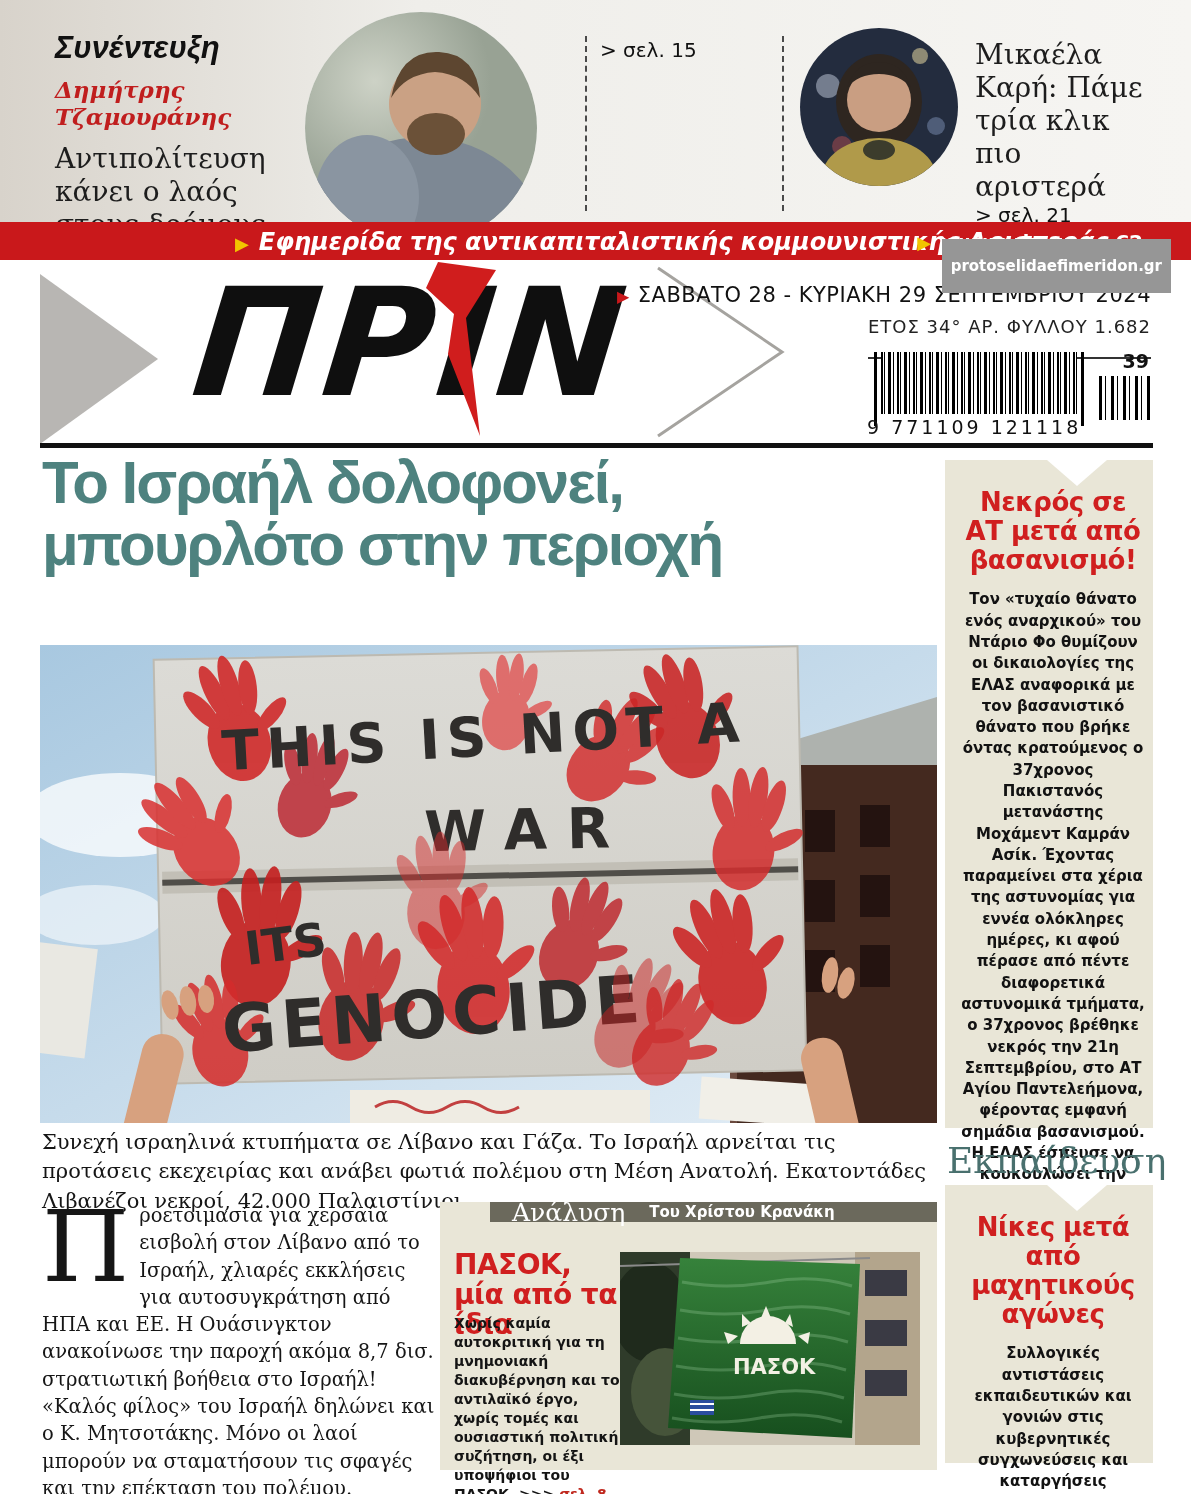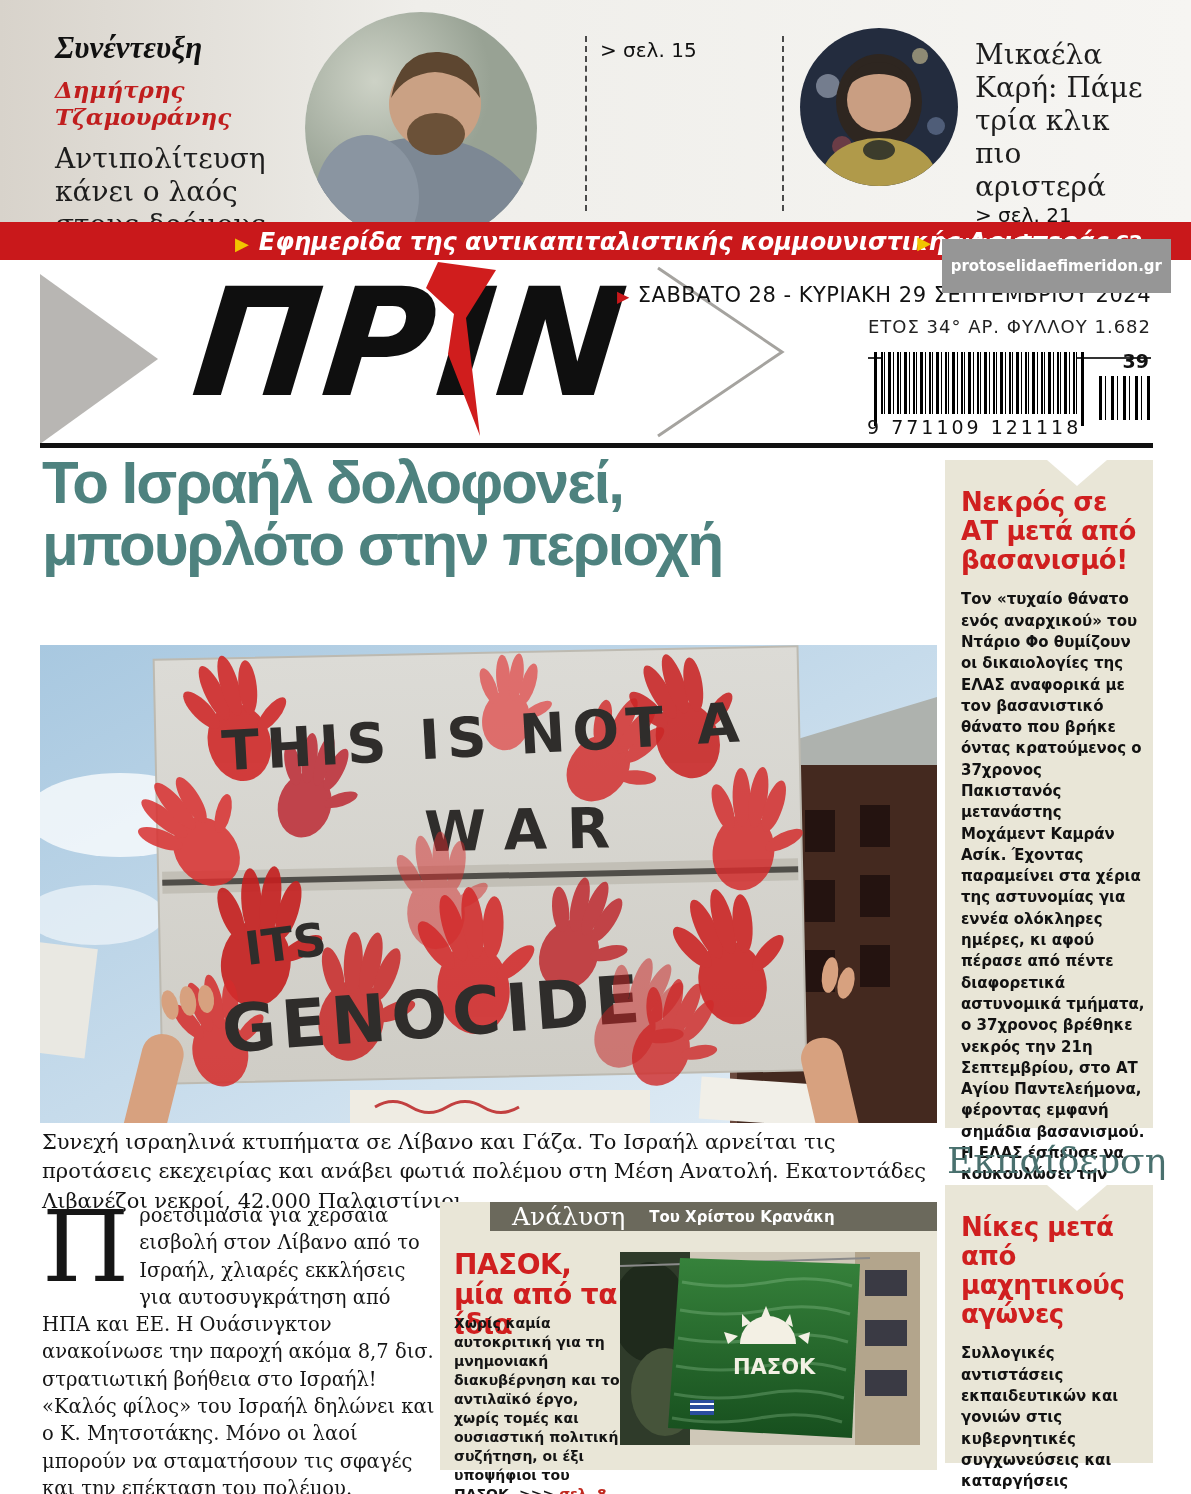--- a/index.html
+++ b/index.html
@@ -4,21 +4,21 @@
 <style>
   * { margin:0; padding:0; box-sizing:border-box; }
   body { background:#fff; }
   .page { position:relative; width:1191px; height:1494px; background:#fff; overflow:hidden;
           font-family:"DejaVu Sans", sans-serif; color:#111; }
 
   
   .topstrip { position:absolute; left:0; top:0; width:1191px; height:222px;
               background:linear-gradient(90deg,#d8d3cb 0%,#efeeea 35%,#f6f5f2 100%); z-index:1; }
   .ts-left { position:absolute; left:55px; top:30px; width:265px; }
-  .ts-kicker { font-family:Liberation Serif, serif; font-style:italic; font-weight:bold; font-size:31px; color:#111; }
+  .ts-kicker { font-family:Liberation Sans, sans-serif; font-style:italic; font-weight:bold; font-size:31px; color:#111; }
   .ts-author { font-family:"DejaVu Serif",serif; font-style:italic; font-weight:bold; font-size:23px; color:#c01e1e; margin-top:10px; }
   .ts-title  { font-family:"DejaVu Serif",serif; font-size:28px; line-height:1.18; color:#1d1d1d; margin-top:12px; }
   .ts-page   { font-size:20px; font-weight:normal; color:#111; }
   .ts-center { position:absolute; left:600px; top:38px; width:175px; }
   .ts-right  { position:absolute; left:975px; top:38px; width:185px; }
   .dash-v { position:absolute; top:36px; height:175px; border-left:2px dashed #4a4a4a; }
   .photo-circle { position:absolute; border-radius:50%; background:#fff; overflow:hidden; }
   .man-photo { left:305px; top:12px; width:232px; height:232px; }
   .woman-photo { left:800px; top:28px; width:158px; height:158px; }
 
@@ -65,31 +65,31 @@
   .caption { position:absolute; left:42px; top:1128px; width:900px; font-family:"DejaVu Serif",serif;
              font-size:21px; line-height:1.4; color:#151515; }
 
   
   .lead { position:absolute; left:42px; top:1202px; width:398px; font-family:"DejaVu Serif",serif;
           font-size:19.5px; line-height:1.4; color:#161616; }
   .dropcap { float:left; font-size:100px; line-height:.74; padding:8px 10px 0 0; font-family:"DejaVu Serif",serif; }
 
   
   .analysis { position:absolute; left:440px; top:1202px; width:497px; height:268px; background:#e9e6d7; }
-  .an-header { position:absolute; left:50px; right:0; top:0; height:29px; background:#6b695c; display:flex; align-items:center; }
+  .an-header { position:absolute; left:50px; right:0; top:0; height:20px; background:#6b695c; display:flex; align-items:center; }
   .an-label { color:#fff; font-family:"DejaVu Serif",serif; font-size:25px; margin-left:22px; }
   .an-author { color:#fff; font-weight:bold; font-size:15px; margin-left:24px; }
   .an-title { position:absolute; left:14px; top:48px; width:175px; color:#d01f1f; font-weight:bold;
               font-size:28px; line-height:1.08; letter-spacing:-.5px; }
   .an-body { position:absolute; left:14px; top:112px; width:168px; font-weight:bold; font-size:14px; line-height:1.36; color:#141414; }
   .an-pages-ref { color:#c0281e; }
   .an-photo { position:absolute; left:180px; top:50px; width:300px; height:242px; overflow:hidden; }
 
   
-  .sbox { position:absolute; left:945px; width:208px; background:#e9e6d7; }
+  .sbox { position:absolute; left:945px; width:208px; background:#e9e6d7;text-align:center; }
   .sbox1 { top:460px; height:668px; }
   .sbox2 { top:1185px; height:278px; }
   .notch { position:absolute; top:0; left:102px; width:0; height:0;
            border-left:30px solid transparent; border-right:30px solid transparent; border-top:26px solid #fff; }
   .sb-title { color:#d01f1f; font-weight:bold; font-size:26px; line-height:1.12; letter-spacing:-.5px; padding:28px 8px 0 16px; }
   .sb-body { padding:14px 8px 0 16px; font-weight:bold; font-size:15px; line-height:1.42; color:#121212; }
   .edu-head { position:absolute; left:947px; top:1140px; font-family:"DejaVu Serif",serif; font-size:36px; color:#49706e; }
 </style>
 </head>
 <body>

